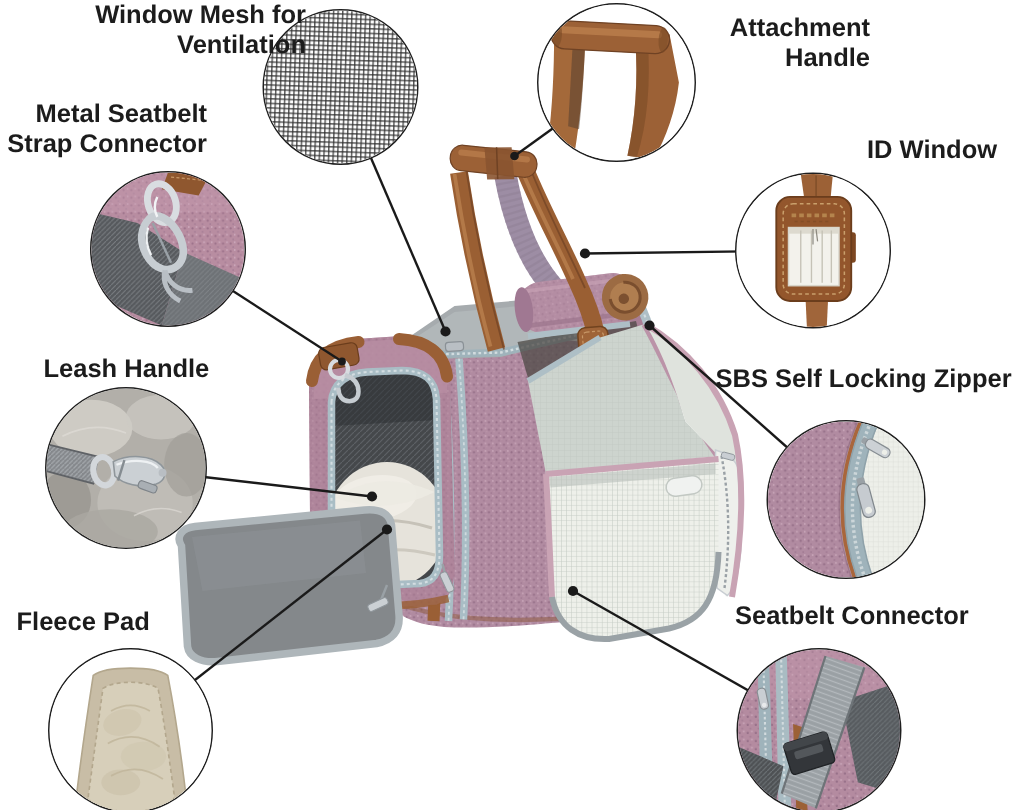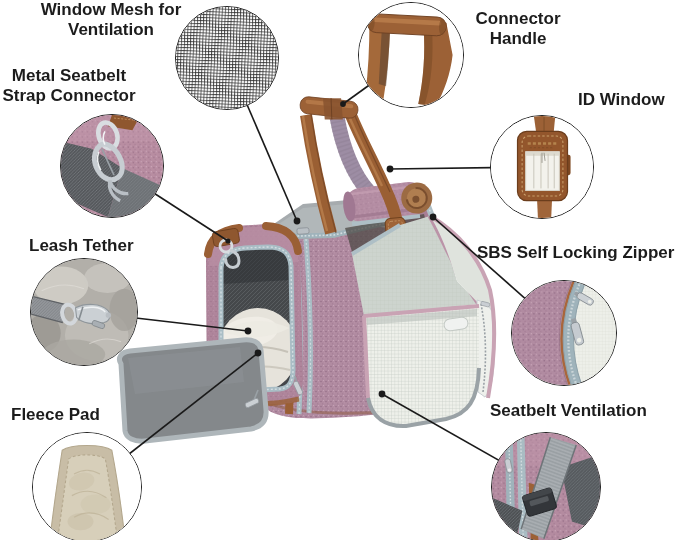--- a/index.html
+++ b/index.html
@@ -4,21 +4,21 @@
 <style>
   html,body{margin:0;padding:0;background:#fff;}
   #page{position:relative;width:679px;height:540px;background:#fff;overflow:hidden;
         font-family:"Liberation Sans","DejaVu Sans",sans-serif;}
   #scene{position:absolute;left:0;top:0;z-index:1;}
   .inset{position:absolute;border:1.7px solid #1f1f1f;border-radius:50%;overflow:hidden;
          background:#fff;z-index:2;box-sizing:border-box;}
   .inset svg{display:block;width:100%;height:100%;}
   .lbl{position:absolute;z-index:3;font-weight:700;font-size:17px;line-height:20px;
        color:#1c1c1c;letter-spacing:0;}
-  .ctr{text-align:center;}
+  .ctr{text-align:right;}
 </style>
 </head>
 <body>
 
 <div id="page">
 
 <svg id="scene" width="679" height="540" viewBox="0 0 679 540">
   <defs>
     <pattern id="px-pink" width="5" height="5" patternUnits="userSpaceOnUse">
       <rect width="5" height="5" fill="#b18ba1"></rect>
@@ -395,27 +395,27 @@
     <g transform="translate(44,64) rotate(-17)">
       <rect x="-14" y="-10" width="28" height="20" rx="2.5" fill="#33363a" stroke="#202326" stroke-width=".8"></rect>
       <rect x="-14" y="-10" width="28" height="5" rx="2" fill="#42464a"></rect>
       <rect x="-9" y="-3.5" width="18" height="5" rx="1.5" fill="#53575b"></rect>
     </g>
   </svg>
 </div>
 
 <div class="lbl ctr" style="left:18px;top:0px;width:186px;">Window Mesh for Ventilation</div>
 
-<div class="lbl ctr" style="left:456px;top:9px;width:124px;">Connector Handle</div>
+<div class="lbl ctr" style="left:456px;top:9px;width:124px;">Attachment Handle</div>
 
 <div class="lbl ctr" style="left:0px;top:66px;width:138px;">Metal Seatbelt Strap Connector</div>
 
 <div class="lbl" style="left:578px;top:90px;white-space:nowrap;">ID Window</div>
 
-<div class="lbl" style="left:29px;top:236px;white-space:nowrap;">Leash Tether</div>
+<div class="lbl" style="left:29px;top:236px;white-space:nowrap;">Leash Handle</div>
 
 <div class="lbl" style="left:11px;top:405px;white-space:nowrap;">Fleece Pad</div>
 
 <div class="lbl" style="left:477px;top:243px;white-space:nowrap;">SBS Self Locking Zipper</div>
 
-<div class="lbl" style="left:490px;top:401px;white-space:nowrap;">Seatbelt Ventilation</div>
+<div class="lbl" style="left:490px;top:401px;white-space:nowrap;">Seatbelt Connector</div>
 
 </div>
 
 </body></html>

